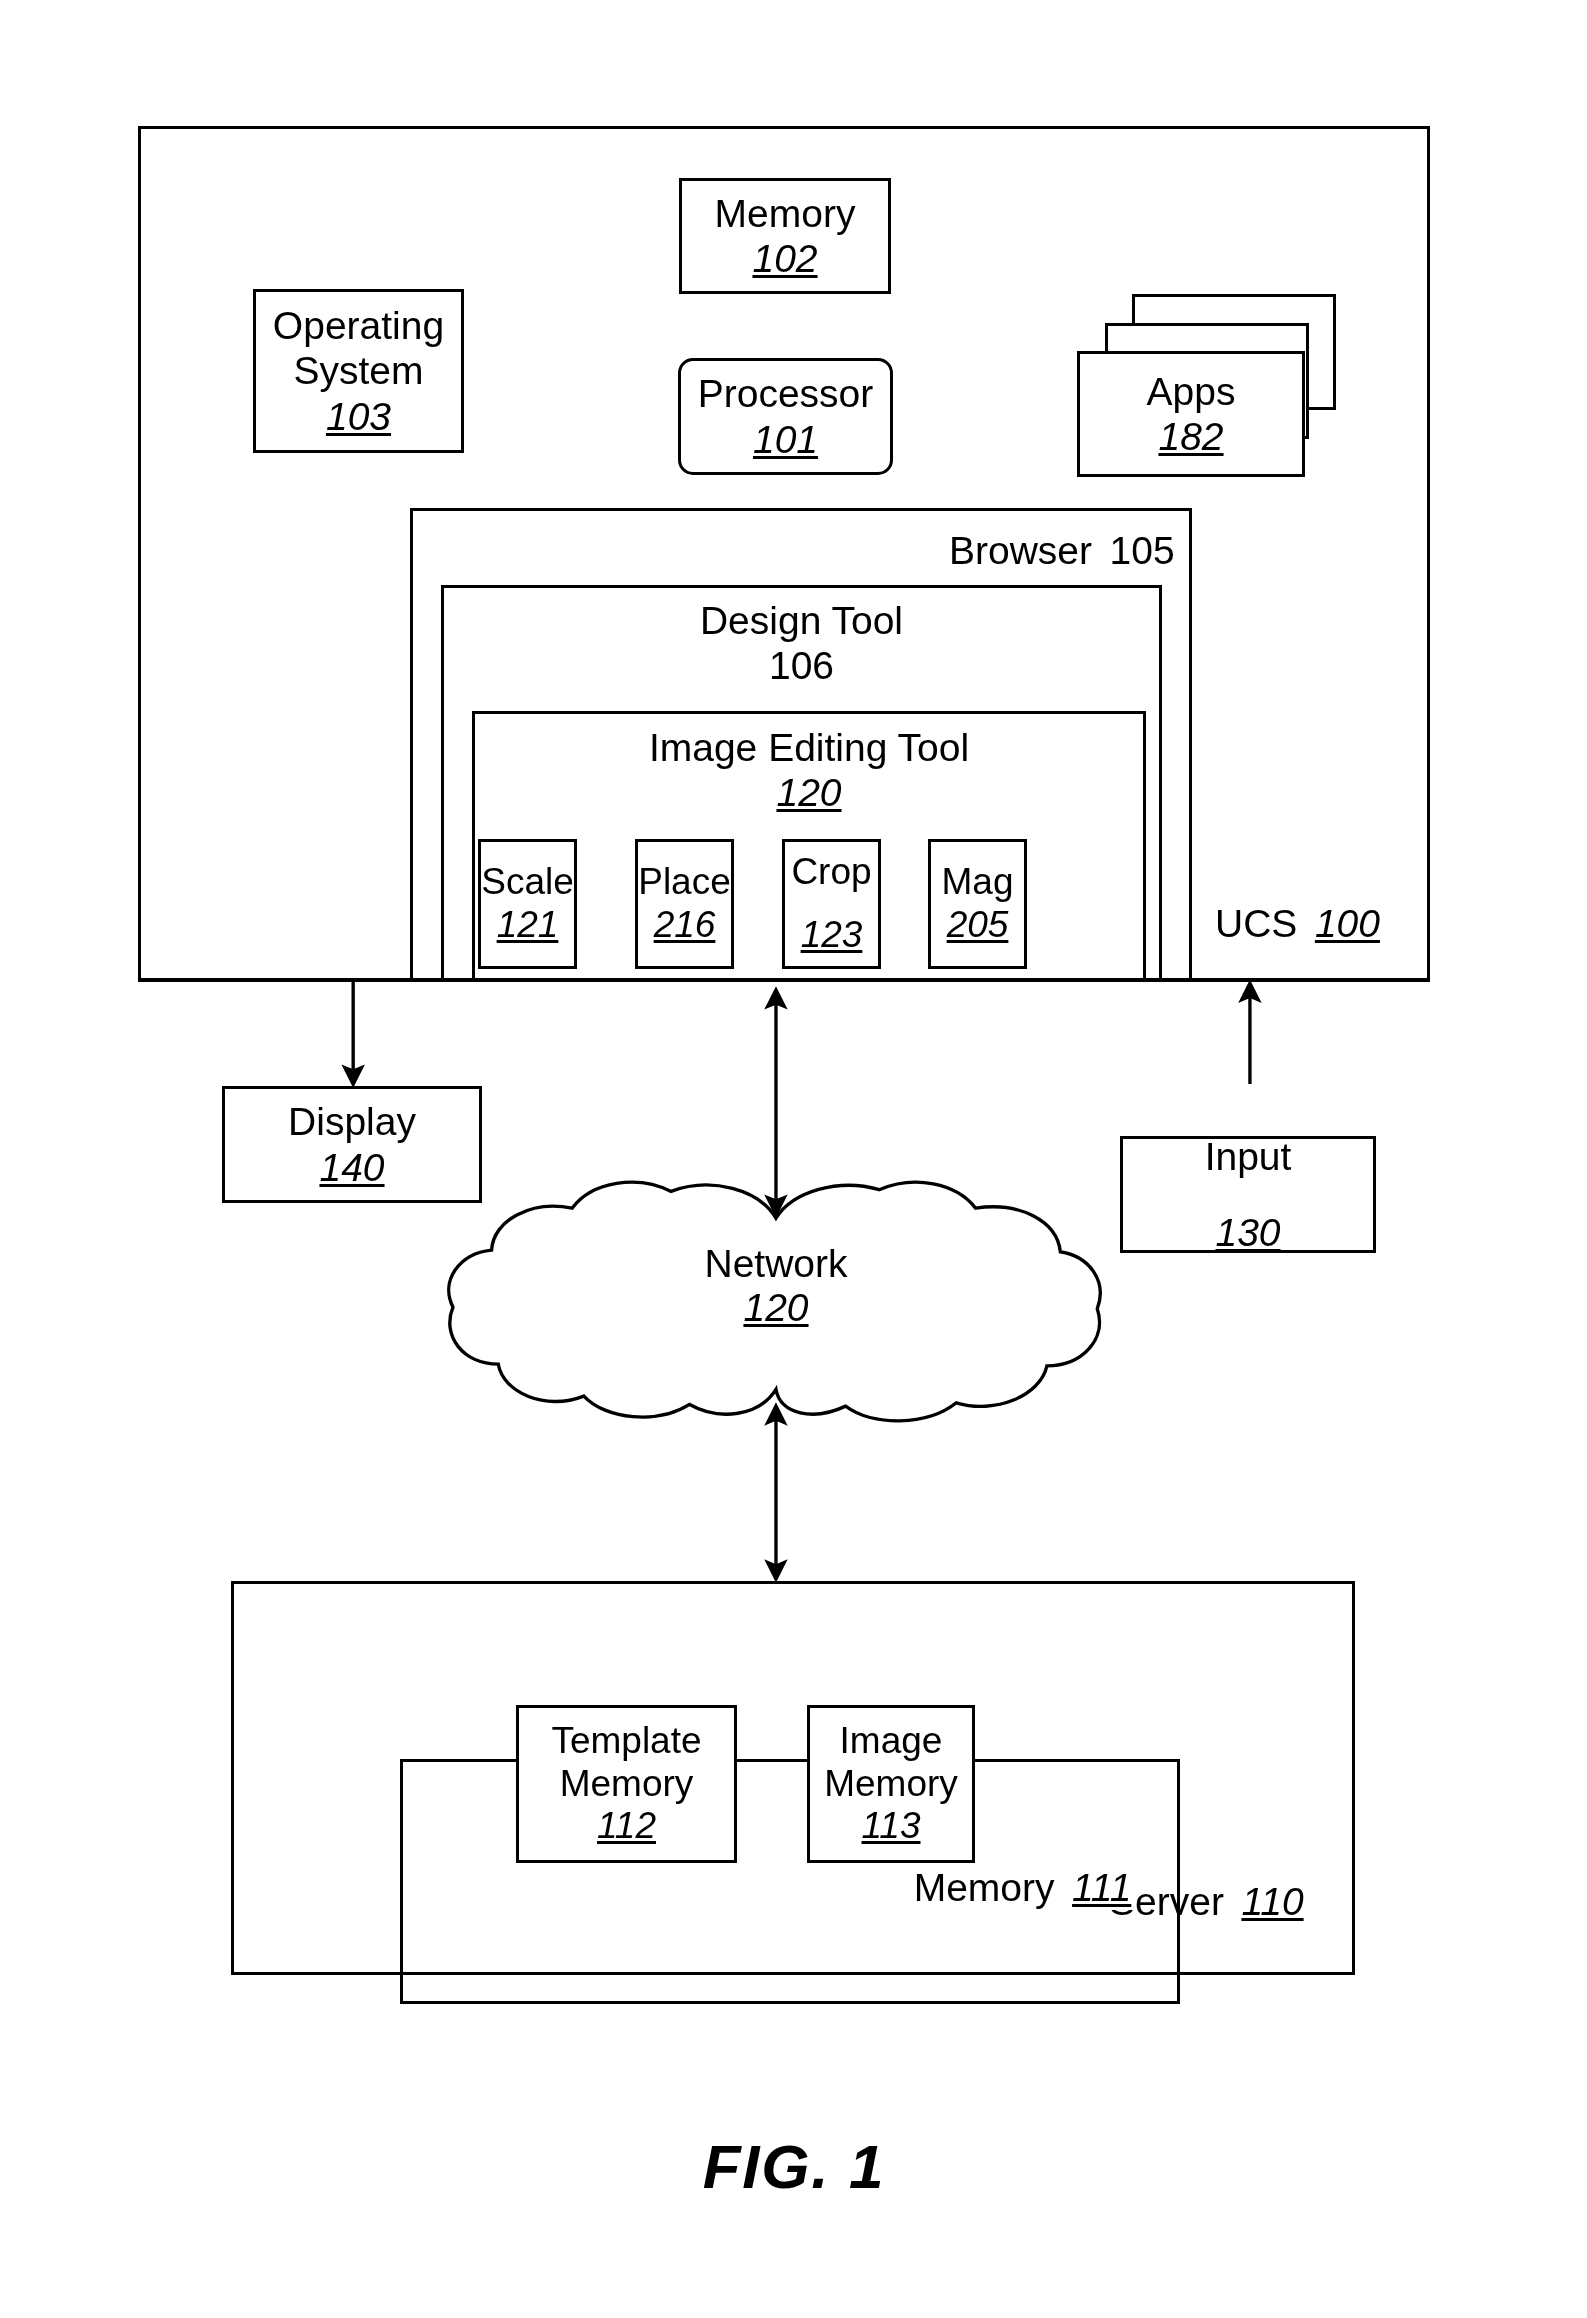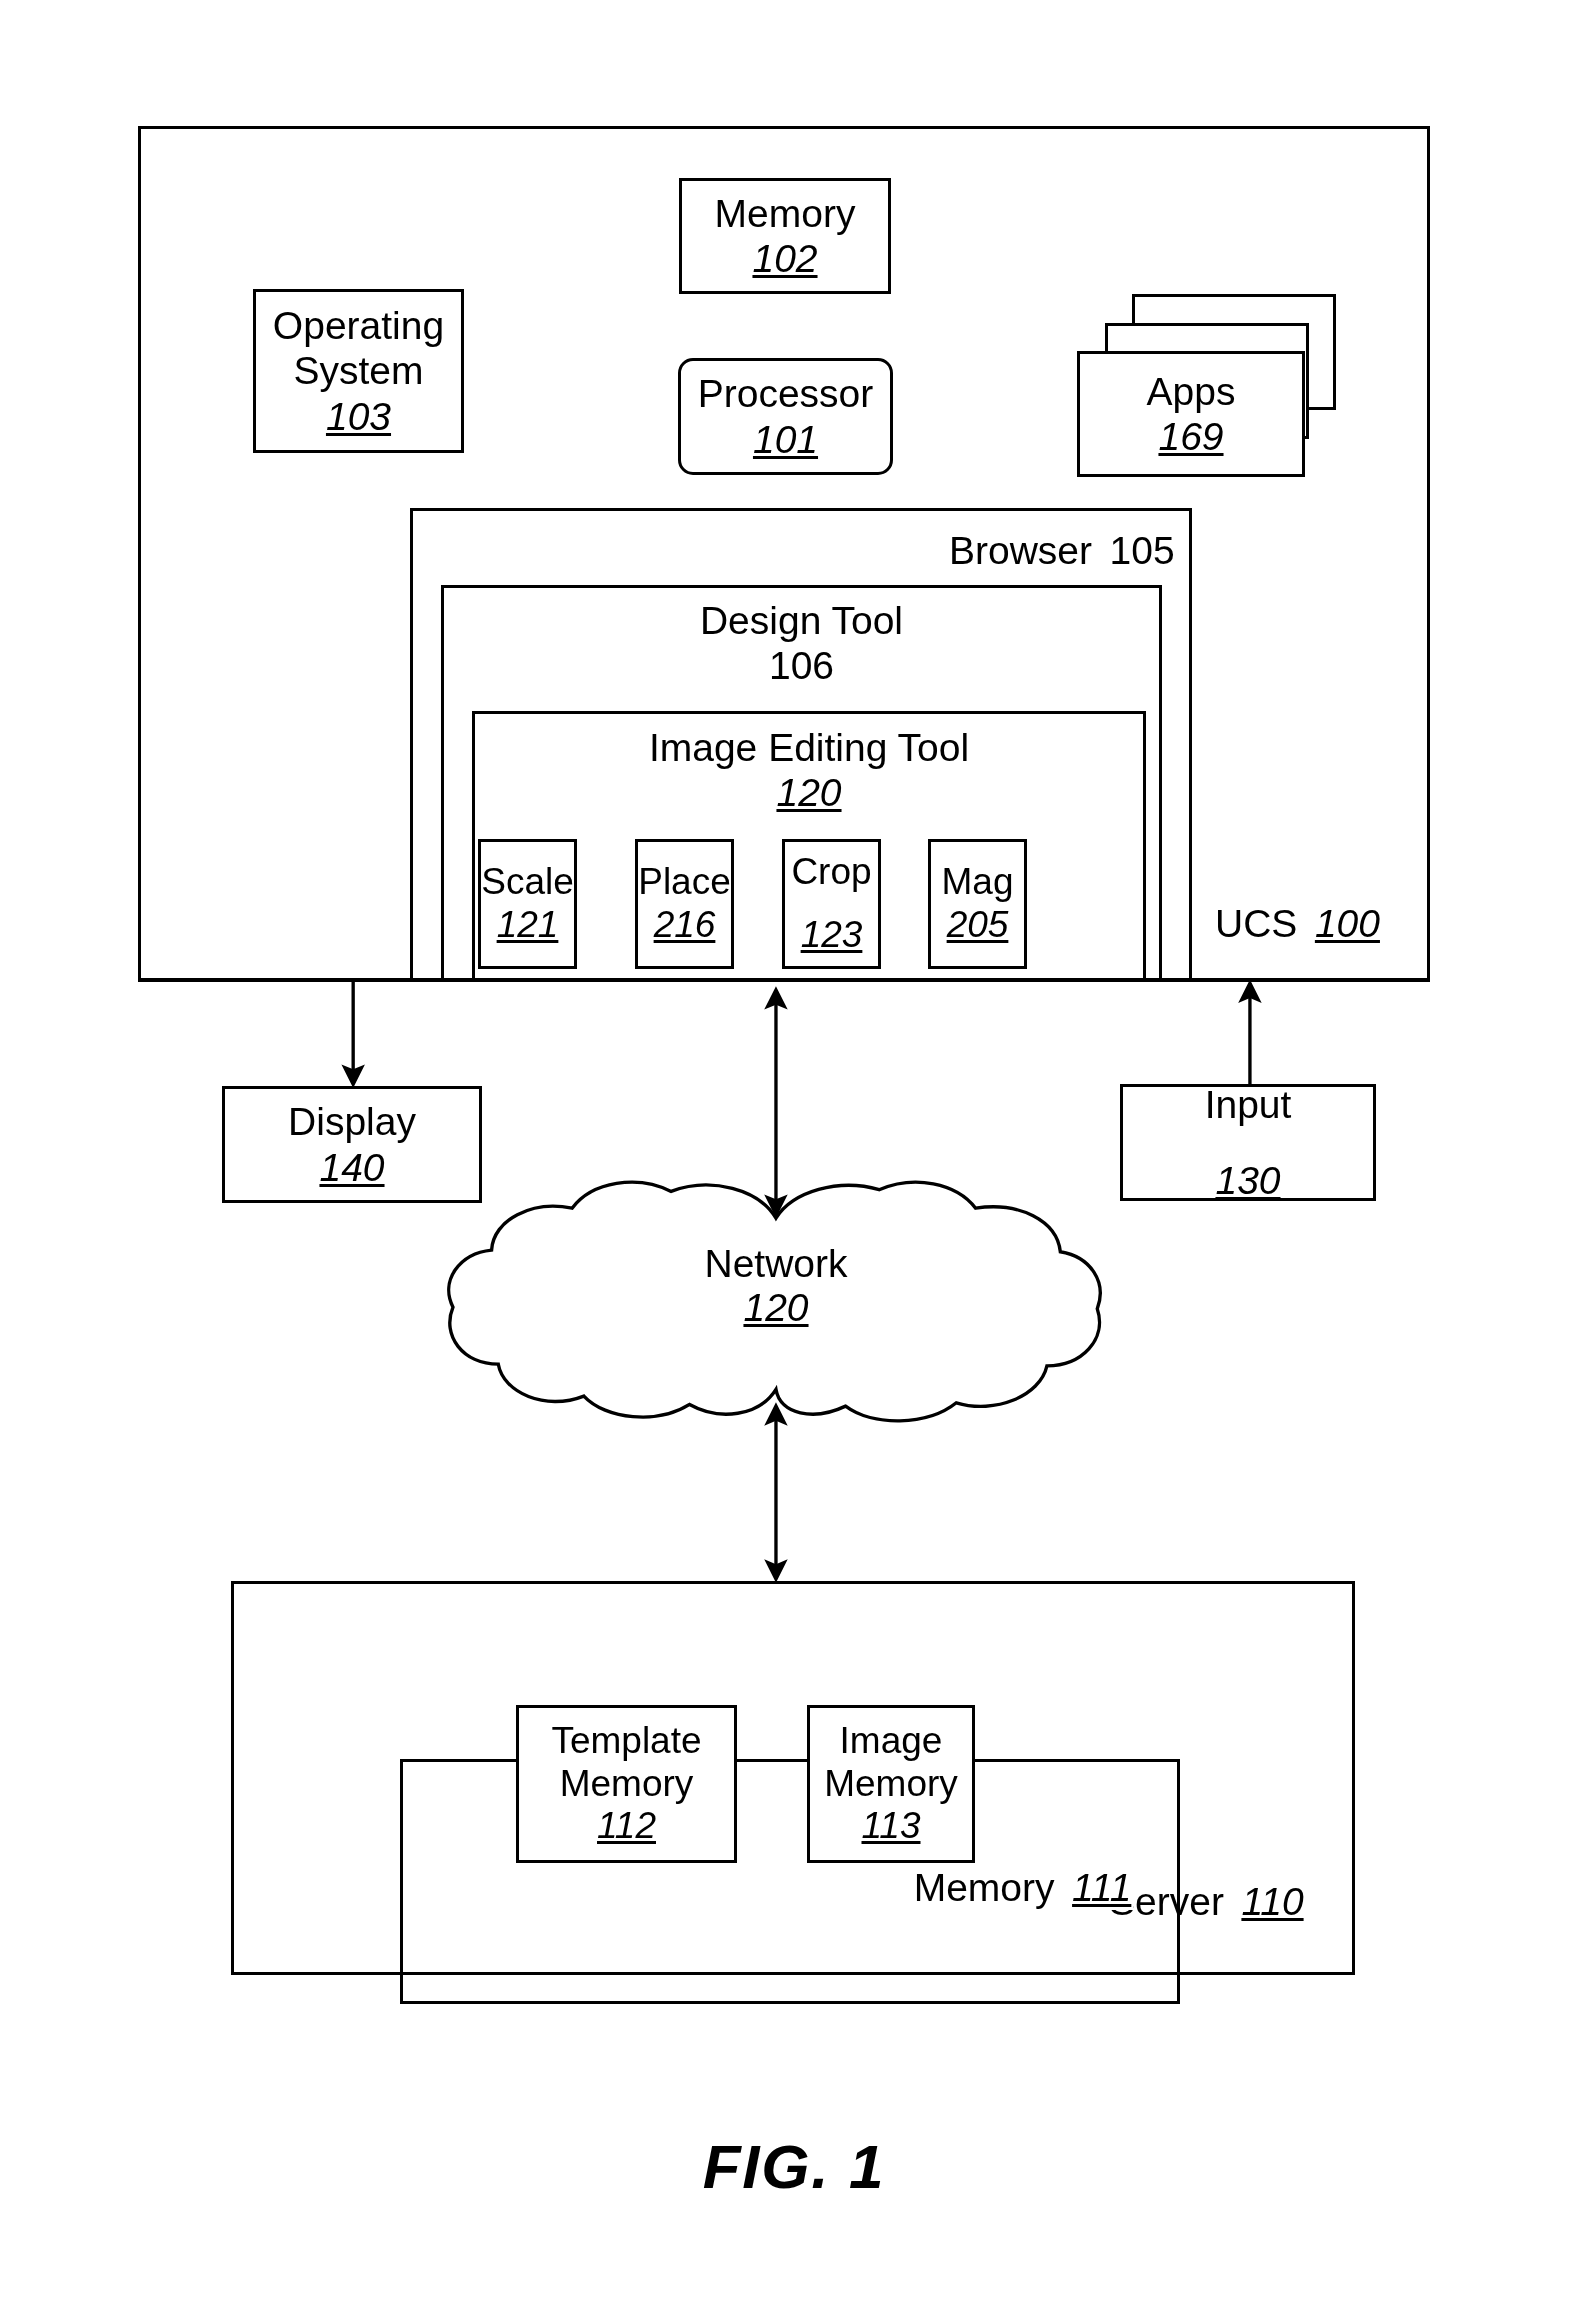--- a/index.html
+++ b/index.html
@@ -148,21 +148,21 @@
 
   <div class="rect" style="left:678px; top:358px; width:215px; height:117px;border-radius:15px;">
     <span class="lbl t46">Processor</span>
     <span class="num t46">101</span>
   </div>
 
   <div class="rect plain" style="left:1132px; top:294px; width:204px; height:116px;"></div>
   <div class="rect" style="left:1105px; top:323px; width:204px; height:116px;"></div>
   <div class="rect" style="left:1077px; top:351px; width:228px; height:126px;">
     <span class="lbl t46">Apps</span>
-    <span class="num t46">169</span>
+    <span class="num t46">182</span>
   </div>
 
   <div class="rect plain" style="left:410px; top:508px; width:782px; height:473px; justify-content:flex-start; align-items:flex-end;">
   </div>
   <div class="corner-label t46" style="left:949px; top:529px;">
     <span>Browser</span>
     <span class="num noital nounder" style="display: inline; margin-left: 6.7px;"> 105</span>
   </div>
 
   <div class="rect plain" style="left:441px; top:585px; width:721px; height:397px; justify-content:flex-start; padding-top:10px;">
@@ -192,21 +192,21 @@
     <span class="num t44">205</span>
   </div>
 
   <div style="position:absolute; left:138px; top:978px; width:1292px; height:4.2px; background:#000;"></div>
 
   <div class="rect" style="left:222px; top:1086px; width:260px; height:117px;">
     <span class="lbl t46">Display</span>
     <span class="num t46">140</span>
   </div>
 
-  <div class="rect" style="left:1120px; top:1084px; width:256px; height:117px;gap:31px;">
+  <div class="rect" style="left:1120px; top:1136px; width:256px; height:117px;gap:31px;">
     <span class="lbl t46">Input</span>
     <span class="num t46">130</span>
   </div>
 
   <div style="position:absolute; left:608px; top:1242px; width:336px; text-align:center;">
     <span class="lbl t46">Network</span>
     <span class="num t46">120</span>
   </div>
 
   <div class="rect plain" style="left:231px; top:1581px; width:1124px; height:394px;"></div>

